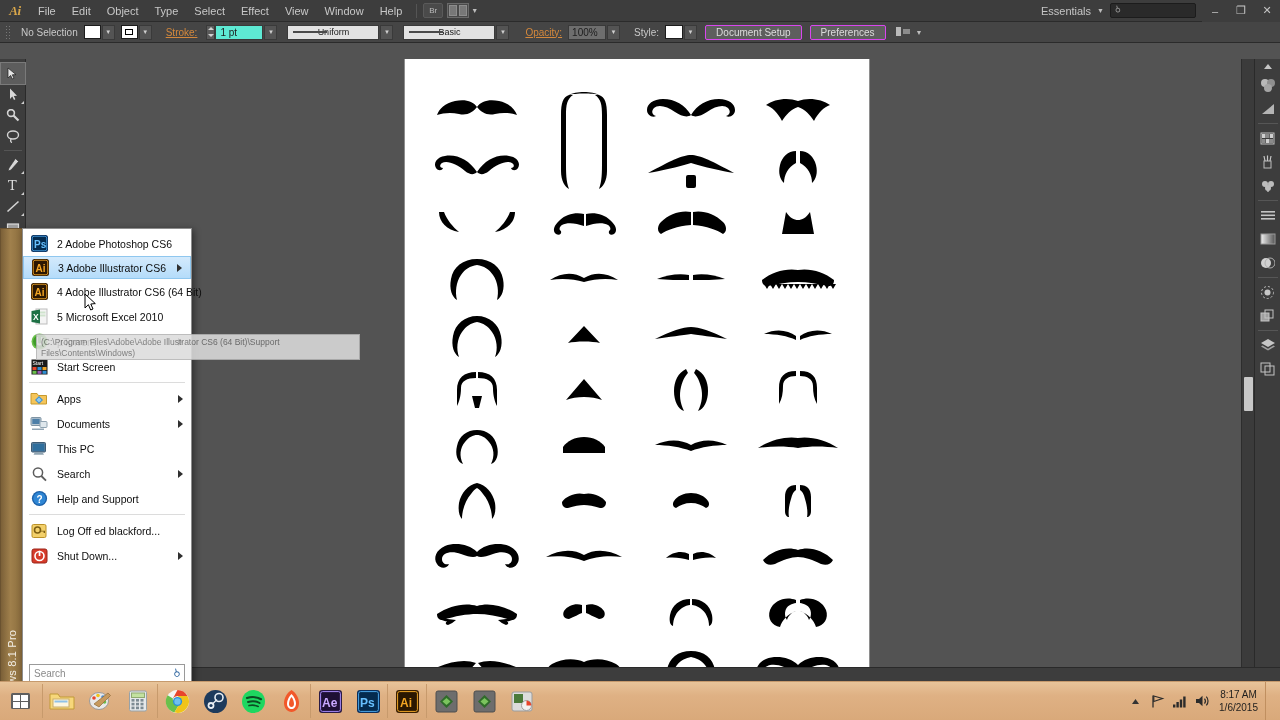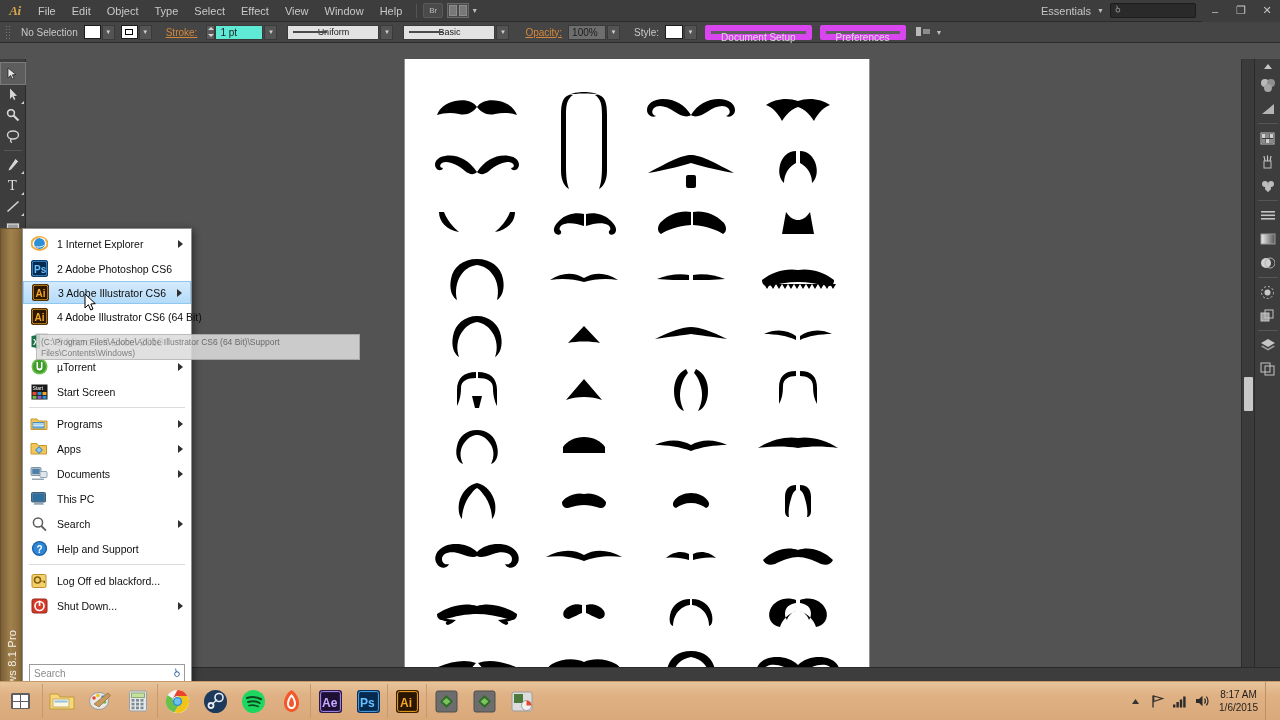--- a/index.html
+++ b/index.html
@@ -91,21 +91,21 @@
     border-right: 3px solid transparent; }
   .spinner b.up { border-bottom: 3px solid #d0d0d0; }
   .spinner b.dn { border-top: 3px solid #d0d0d0; }
   .profile-field {
     width: 92px; height: 15px; background: #e2e2e2; border: 1px solid #3a3a3a;
     display: flex; align-items: center; justify-content: center;
     position: relative; color: #1a1a1a; font-size: 9px;
   }
   .profile-field .ln { position: absolute; left: 5px; width: 34px; height: 2px; background:#4a4a4a; }
   .btn-grey {
-    height: 15px; background: #5e5e5e; border: 6px solid #d946ef; border-radius: 2px;
+    height: 15px; background: #5e5e5e; border: 1px solid #d946ef; border-radius: 2px;
     color: #dcdcdc; font-size: 10px; padding: 0 10px; line-height: 13px;
     margin-left: 8px;
   }
   .opac-field {
     width: 38px; height: 15px; background: #6e6e6e; border: 1px solid #3a3a3a;
     color: #1d1d1d; font-size: 10px; padding-left: 3px; line-height: 14px;
   }
   .style-swatch { width: 18px; height: 14px; background: #fff; border: 1px solid #1c1c1c; }
   .align-ic { width: 16px; height: 14px; margin-left: 10px; position: relative; }
   .align-ic::before { content:""; position:absolute; left:0; top:2px; width:5px;height:9px;background:#b9b9b9;}
@@ -723,32 +723,20 @@
     <span class="sb-al">◀</span>
   </div>
 
   <div class="sidestrip">
     <span>Windows 8.1 Pro</span>
   </div>
 
   <div class="startmenu">
     <div class="sm-top">
 
-      <div class="sm-item">
-        <span class="sm-ic">
-          <svg width="17" height="17" viewBox="0 0 17 17">
-            <ellipse cx="8.5" cy="8.5" rx="8" ry="6.5" fill="none" stroke="#f0ab3d" stroke-width="2"></ellipse>
-            <circle cx="8.5" cy="8.5" r="5.4" fill="#2d8fd5"></circle>
-            <path d="M3.5 11 C7 14 13 12 14 9 C11 12 6 12 3.5 11 Z" fill="#fff"></path>
-            <path d="M6 3 C10 1.5 14 3 15 5.5 C12 3.5 9 3 6 3 Z" fill="#fff"></path>
-          </svg>
-        </span>
-        <span class="sm-label">1 Internet Explorer</span>
-        <span class="sm-arrow"></span>
-      </div>
 
       <div class="sm-item">
         <span class="sm-ic">
           <svg width="17" height="17" viewBox="0 0 17 17">
             <rect x="0" y="0" width="17" height="17" rx="2.5" fill="#0b2f5c"></rect>
             <rect x="1.3" y="1.3" width="14.4" height="14.4" rx="1.8" fill="#042b4f" stroke="#4aa6e8" stroke-width=".8"></rect>
             <text x="3" y="13" font-family="Liberation Sans, sans-serif" font-size="10" font-weight="bold" fill="#67c0ff">Ps</text>
           </svg>
         </span>
         <span class="sm-label">2 Adobe Photoshop CS6</span>
@@ -813,31 +801,20 @@
             <rect x="1.5" y="11.8" width="4" height="3" fill="#6ac04b"></rect>
             <rect x="6.5" y="11.8" width="4" height="3" fill="#9b59b6"></rect>
             <rect x="11.5" y="11.8" width="4" height="3" fill="#2d8fd5"></rect>
           </svg>
         </span>
         <span class="sm-label">Start Screen</span>
       </div>
 
       <div class="sm-sep"></div>
 
-      <div class="sm-item">
-        <span class="sm-ic">
-          <svg width="18" height="15" viewBox="0 0 18 15">
-            <path d="M1 3 L7 3 L8.6 5 L17 5 L17 13.5 L1 13.5 Z" fill="#f5c55a" stroke="#c79a2e"></path>
-            <rect x="3" y="6.5" width="11" height="5.5" fill="#7fbde8" stroke="#4f8fc0"></rect>
-            <path d="M3 8 L14 8 M3 9.6 L14 9.6" stroke="#fff" stroke-width=".7"></path>
-          </svg>
-        </span>
-        <span class="sm-label">Programs</span>
-        <span class="sm-arrow"></span>
-      </div>
 
       <div class="sm-item">
         <span class="sm-ic">
           <svg width="18" height="15" viewBox="0 0 18 15">
             <path d="M1 2.5 L7 2.5 L8.4 4.5 L16.5 4.5 L16.5 13 L1 13 Z" fill="#f5c55a" stroke="#c79a2e"></path>
             <path d="M9 5 L13 9 L9 13 L5 9 Z" fill="#3f8fd0"></path>
             <path d="M9 6.5 L11.6 9 L9 11.5 L6.4 9 Z" fill="#8fcbf0"></path>
           </svg>
         </span>
         <span class="sm-label">Apps</span>

